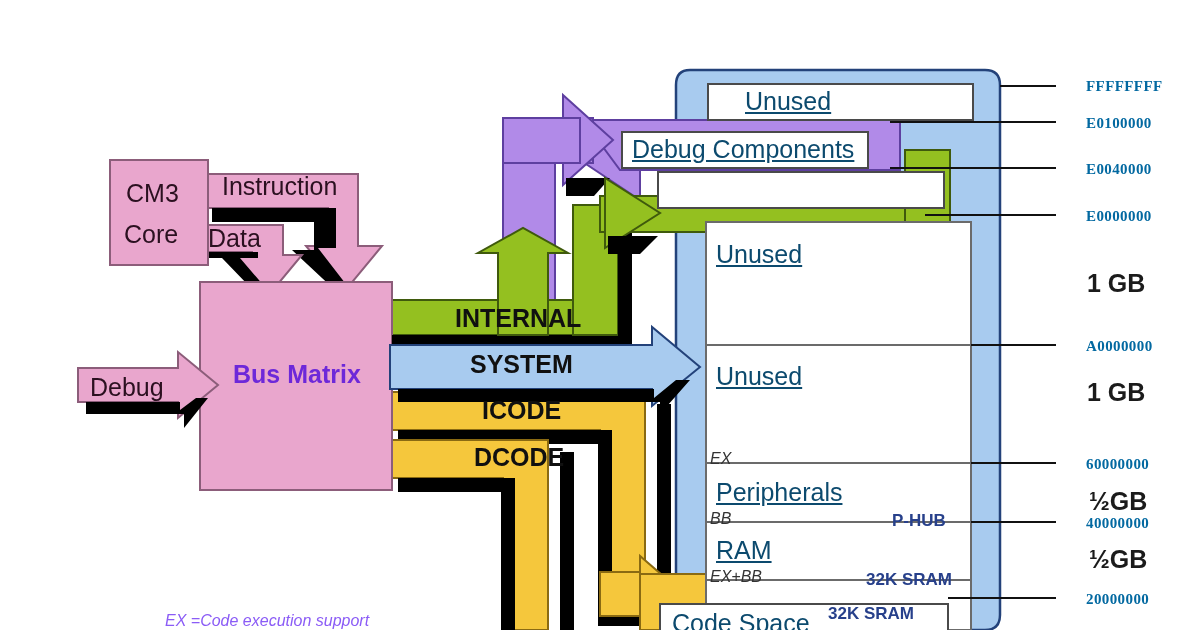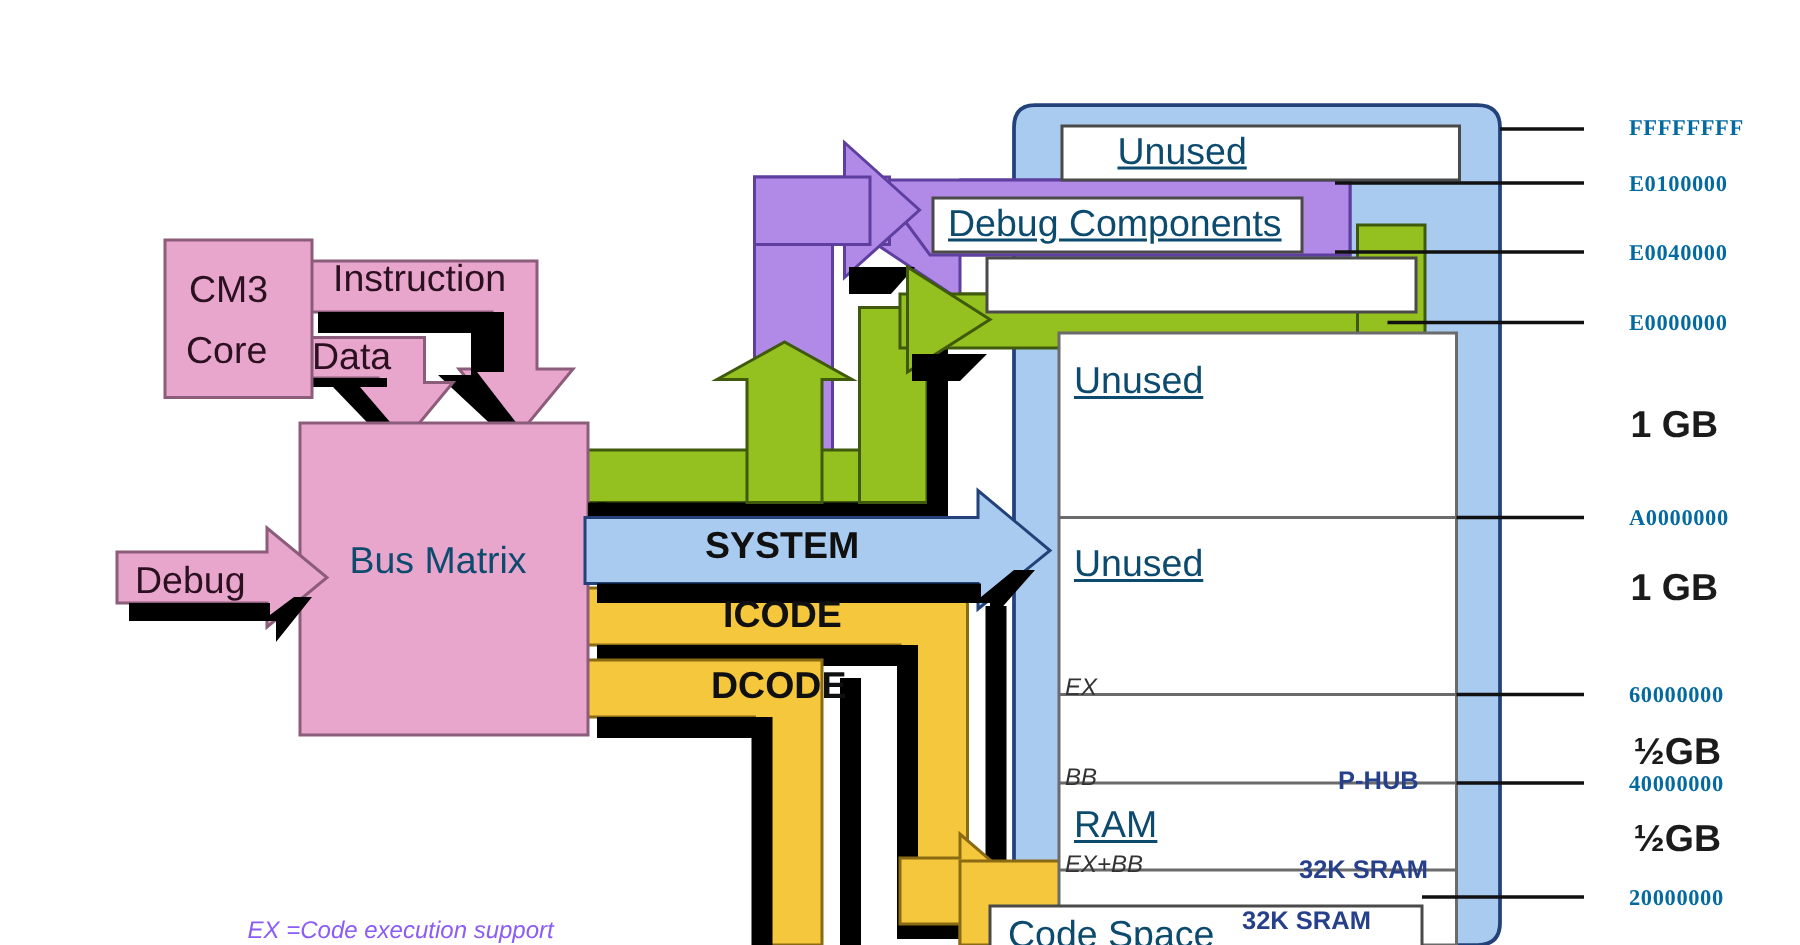--- a/index.html
+++ b/index.html
@@ -113,31 +113,33 @@
       <path d="M 398 389 L 654 389 L 654 398 L 676 380 L 690 380 L 660 414 L 660 402 L 398 402 Z" fill="#000"></path>
 
     </g>
   </svg>
 
   <div class="lbl corelbl" style="left:126px;top:179px;">CM3</div>
   <div class="lbl corelbl" style="left:124px;top:220px;">Core</div>
   <div class="lbl corelbl" style="left:222px;top:172px;">Instruction</div>
   <div class="lbl corelbl" style="left:208px;top:224px;">Data</div>
 
-  <div class="lbl" style="left:233px;top:360px;font-size:25px;font-weight:normal;color:#0c4a6e;">Bus Matrix</div>
+  <div class="lbl" style="left:233px;top:360px;font-size:25px;font-weight:bold;color:#6d28d9;">Bus Matrix</div>
   <div class="lbl corelbl" style="left:90px;top:373px;">Debug</div>
 
+  <div class="lbl buslbl" style="left:455px;top:304px;font-weight:600;">INTERNAL</div>
   <div class="lbl buslbl" style="left:470px;top:350px;font-weight:600;">SYSTEM</div>
   <div class="lbl buslbl" style="left:482px;top:396px;font-weight:600;">ICODE</div>
   <div class="lbl buslbl" style="left:474px;top:443px;font-weight:600;">DCODE</div>
 
   <div class="lbl blockname" style="left:745px;top:87px;">Unused</div>
   <div class="lbl blockname" style="left:632px;top:135px;">Debug Components</div>
   <div class="lbl blockname" style="left:716px;top:240px;">Unused</div>
   <div class="lbl blockname" style="left:716px;top:362px;">Unused</div>
+  <div class="lbl blockname" style="left:716px;top:478px;">Peripherals</div>
   <div class="lbl blockname" style="left:716px;top:536px;">RAM</div>
   <div class="lbl blockname" style="left:672px;top:609px;">Code Space</div>
 
   <div class="lbl ital" style="left:710px;top:450px;">EX</div>
   <div class="lbl ital" style="left:710px;top:510px;">BB</div>
   <div class="lbl ital" style="left:710px;top:568px;">EX+BB</div>
 
   <div class="lbl navy" style="left:892px;top:511px;">P-HUB</div>
   <div class="lbl navy" style="left:866px;top:570px;">32K SRAM</div>
   <div class="lbl navy" style="left:828px;top:604px;">32K SRAM</div>

